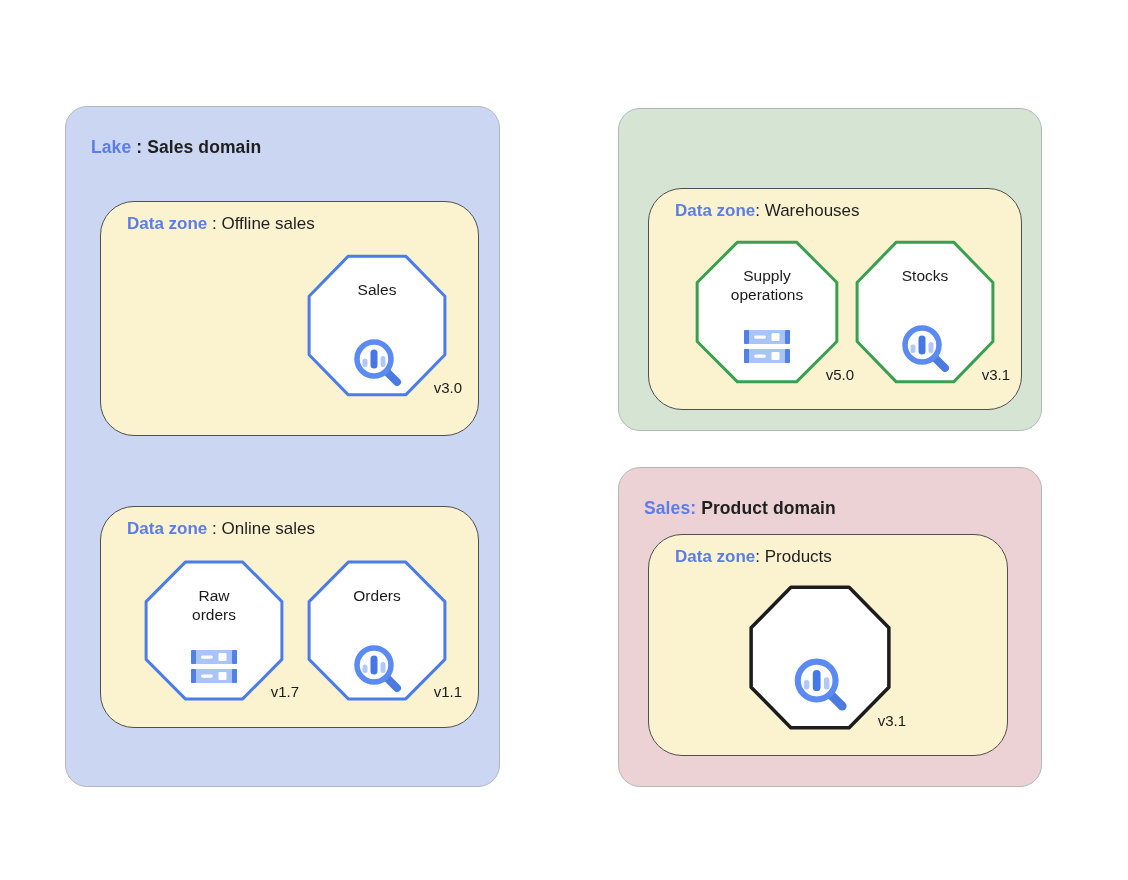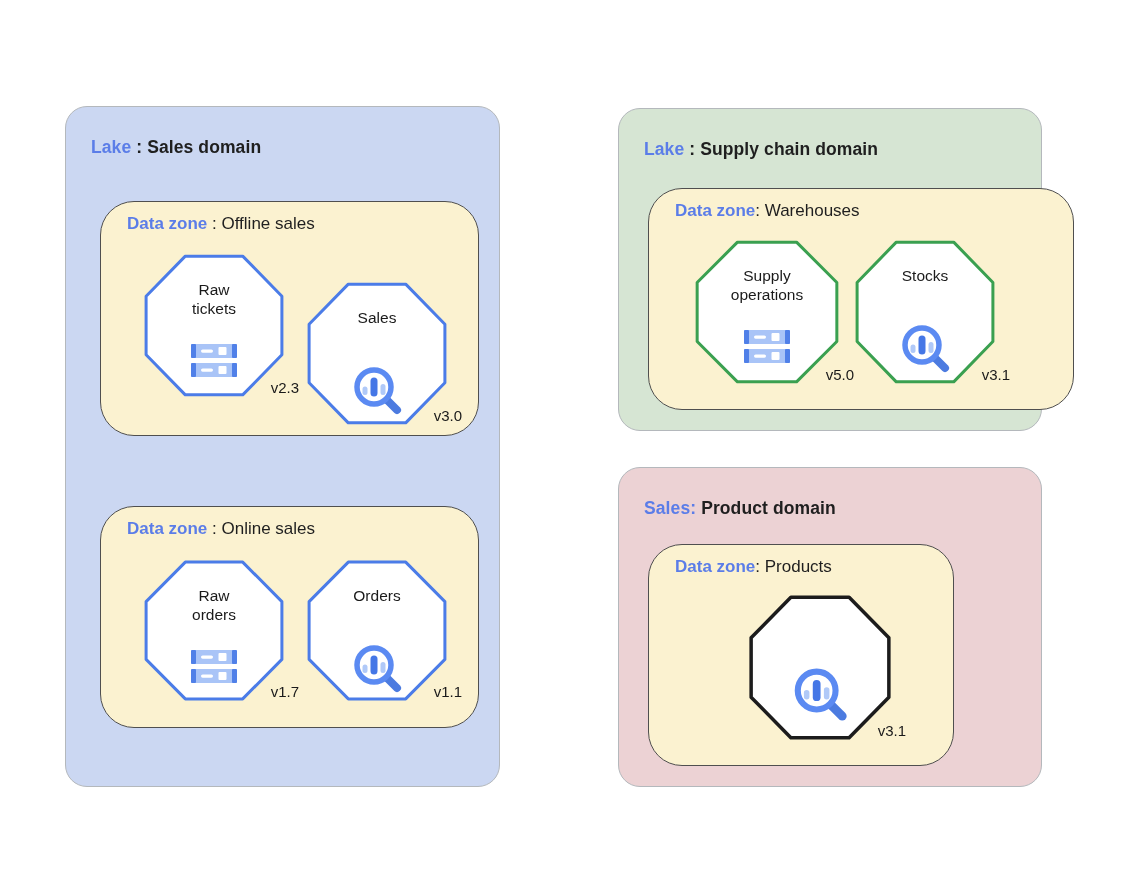--- a/index.html
+++ b/index.html
@@ -31,22 +31,22 @@
   .kw { color: var(--label-blue); }
 
   .zone {
     position: absolute;
     background: var(--zone-bg);
     border: 1.5px solid var(--zone-border);
     border-radius: 34px;
   }
   .zone.offline    { left: 34px; top: 94px;  width: 379px; height: 235px; }
   .zone.online     { left: 34px; top: 399px; width: 379px; height: 222px; }
-  .zone.warehouses { left: 29px; top: 79px;  width: 426px; height: 222px; }
-  .zone.products   { left: 29px; top: 76px;  width: 306px; height: 222px; }
+  .zone.warehouses { left: 29px; top: 79px;  width: 374px; height: 222px; }
+  .zone.products   { left: 29px; top: 66px;  width: 360px; height: 222px; }
 
   .zone-title {
     position: absolute;
     left: 26px; top: 12px;
     font-size: 17px;
     font-weight: normal;
     white-space: pre;
   }
   .zone-title .kw { font-weight: bold; }
 
@@ -82,21 +82,21 @@
 
   .version {
     position: absolute;
     right: -15px; bottom: 1px;
     font-size: 15px;
     color: #1a1a1a;
   }
 
   
   .node.raw-tickets  { left: 43px;  top: 52px; width: 140px; height: 143px; }
-  .node.sales-node   { left: 206px; top: 52px; width: 140px; height: 143px; margin-top: 28px; }
+  .node.sales-node   { left: 206px; top: 52px; width: 140px; height: 143px; }
   .node.raw-orders   { left: 43px;  top: 53px; width: 140px; height: 141px; border-radius: 8px; }
   .node.orders-node  { left: 206px; top: 53px; width: 140px; height: 141px; padding-left: 28px; }
   .node.supply-ops   { left: 46px;  top: 51px; width: 144px; height: 144px; border-radius: 8px; }
   .node.stocks-node  { left: 206px; top: 51px; width: 140px; height: 144px; }
   .node.product-ref  { left: 100px; top: 50px; width: 142px; height: 145px; }
 </style>
 </head>
 <body>
 
 <svg width="0" height="0" style="position:absolute">
@@ -126,94 +126,81 @@
     </g>
   </defs>
 </svg>
 
 <div class="lake sales">
   <div class="lake-title"><span class="kw">Lake</span><span> : Sales domain</span></div>
 
   <div class="zone offline">
     <div class="zone-title"><span class="kw">Data zone</span><span> : Offline sales</span></div>
 
-    <div class="node blue raw-tickets">
-      <svg class="oct" viewBox="0 0 100 100" preserveAspectRatio="none">
-        <polygon points="29.5,1.5 70.5,1.5 98.5,29.5 98.5,70.5 70.5,98.5 29.5,98.5 1.5,70.5 1.5,29.5" vector-effect="non-scaling-stroke"></polygon>
-      </svg>
-      <div class="node-label">
-          <span>Raw tickets</span>
+
+    <div class="node blue sales-node">
+      <svg class="oct" viewBox="0 0 100 100" preserveAspectRatio="none">
+        <polygon points="29.5,1.5 70.5,1.5 98.5,29.5 98.5,70.5 70.5,98.5 29.5,98.5 1.5,70.5 1.5,29.5" vector-effect="non-scaling-stroke"></polygon>
+      </svg>
+      <div class="node-label">
+          <span>Sales</span>
+        </div>
+      <svg class="node-icon search" viewBox="0 0 52 54">
+          <use href="#icon-search-analytics"></use>
+        </svg>
+      <div class="version">v3.0</div>
+    </div>
+  </div>
+
+  <div class="zone online">
+    <div class="zone-title"><span class="kw">Data zone</span><span> : Online sales</span></div>
+
+    <div class="node blue raw-orders">
+      <svg class="oct" viewBox="0 0 100 100" preserveAspectRatio="none">
+        <polygon points="29.5,1.5 70.5,1.5 98.5,29.5 98.5,70.5 70.5,98.5 29.5,98.5 1.5,70.5 1.5,29.5" vector-effect="non-scaling-stroke"></polygon>
+      </svg>
+      <div class="node-label">
+          <span>Raw orders</span>
         </div>
       <svg class="node-icon storage" viewBox="0 0 46 33">
           <use href="#icon-storage"></use>
         </svg>
-      <div class="version">v2.3</div>
-    </div>
-
-    <div class="node blue sales-node">
-      <svg class="oct" viewBox="0 0 100 100" preserveAspectRatio="none">
-        <polygon points="29.5,1.5 70.5,1.5 98.5,29.5 98.5,70.5 70.5,98.5 29.5,98.5 1.5,70.5 1.5,29.5" vector-effect="non-scaling-stroke"></polygon>
-      </svg>
-      <div class="node-label">
-          <span>Sales</span>
-        </div>
-      <svg class="node-icon search" viewBox="0 0 52 54">
-          <use href="#icon-search-analytics"></use>
-        </svg>
-      <div class="version">v3.0</div>
-    </div>
-  </div>
-
-  <div class="zone online">
-    <div class="zone-title"><span class="kw">Data zone</span><span> : Online sales</span></div>
-
-    <div class="node blue raw-orders">
-      <svg class="oct" viewBox="0 0 100 100" preserveAspectRatio="none">
-        <polygon points="29.5,1.5 70.5,1.5 98.5,29.5 98.5,70.5 70.5,98.5 29.5,98.5 1.5,70.5 1.5,29.5" vector-effect="non-scaling-stroke"></polygon>
-      </svg>
-      <div class="node-label">
-          <span>Raw orders</span>
+      <div class="version">v1.7</div>
+    </div>
+
+    <div class="node blue orders-node">
+      <svg class="oct" viewBox="0 0 100 100" preserveAspectRatio="none">
+        <polygon points="29.5,1.5 70.5,1.5 98.5,29.5 98.5,70.5 70.5,98.5 29.5,98.5 1.5,70.5 1.5,29.5" vector-effect="non-scaling-stroke"></polygon>
+      </svg>
+      <div class="node-label">
+          <span>Orders</span>
+        </div>
+      <svg class="node-icon search" viewBox="0 0 52 54">
+          <use href="#icon-search-analytics"></use>
+        </svg>
+      <div class="version">v1.1</div>
+    </div>
+  </div>
+</div>
+
+<div class="lake supply">
+
+  <div class="zone warehouses">
+    <div class="zone-title"><span class="kw">Data zone</span><span>: Warehouses</span></div>
+
+    <div class="node green supply-ops">
+      <svg class="oct" viewBox="0 0 100 100" preserveAspectRatio="none">
+        <polygon points="29.5,1.5 70.5,1.5 98.5,29.5 98.5,70.5 70.5,98.5 29.5,98.5 1.5,70.5 1.5,29.5" vector-effect="non-scaling-stroke"></polygon>
+      </svg>
+      <div class="node-label">
+          <span>Supply operations</span>
         </div>
       <svg class="node-icon storage" viewBox="0 0 46 33">
           <use href="#icon-storage"></use>
         </svg>
-      <div class="version">v1.7</div>
-    </div>
-
-    <div class="node blue orders-node">
-      <svg class="oct" viewBox="0 0 100 100" preserveAspectRatio="none">
-        <polygon points="29.5,1.5 70.5,1.5 98.5,29.5 98.5,70.5 70.5,98.5 29.5,98.5 1.5,70.5 1.5,29.5" vector-effect="non-scaling-stroke"></polygon>
-      </svg>
-      <div class="node-label">
-          <span>Orders</span>
-        </div>
-      <svg class="node-icon search" viewBox="0 0 52 54">
-          <use href="#icon-search-analytics"></use>
-        </svg>
-      <div class="version">v1.1</div>
-    </div>
-  </div>
-</div>
-
-<div class="lake supply">
-  <div class="lake-title"><span class="kw">Lake</span><span> : Supply chain domain</span></div>
-
-  <div class="zone warehouses">
-    <div class="zone-title"><span class="kw">Data zone</span><span>: Warehouses</span></div>
-
-    <div class="node green supply-ops">
-      <svg class="oct" viewBox="0 0 100 100" preserveAspectRatio="none">
-        <polygon points="29.5,1.5 70.5,1.5 98.5,29.5 98.5,70.5 70.5,98.5 29.5,98.5 1.5,70.5 1.5,29.5" vector-effect="non-scaling-stroke"></polygon>
-      </svg>
-      <div class="node-label">
-          <span>Supply operations</span>
-        </div>
-      <svg class="node-icon storage" viewBox="0 0 46 33">
-          <use href="#icon-storage"></use>
-        </svg>
       <div class="version">v5.0</div>
     </div>
 
     <div class="node green stocks-node">
       <svg class="oct" viewBox="0 0 100 100" preserveAspectRatio="none">
         <polygon points="29.5,1.5 70.5,1.5 98.5,29.5 98.5,70.5 70.5,98.5 29.5,98.5 1.5,70.5 1.5,29.5" vector-effect="non-scaling-stroke"></polygon>
       </svg>
       <div class="node-label">
           <span>Stocks</span>
         </div>

